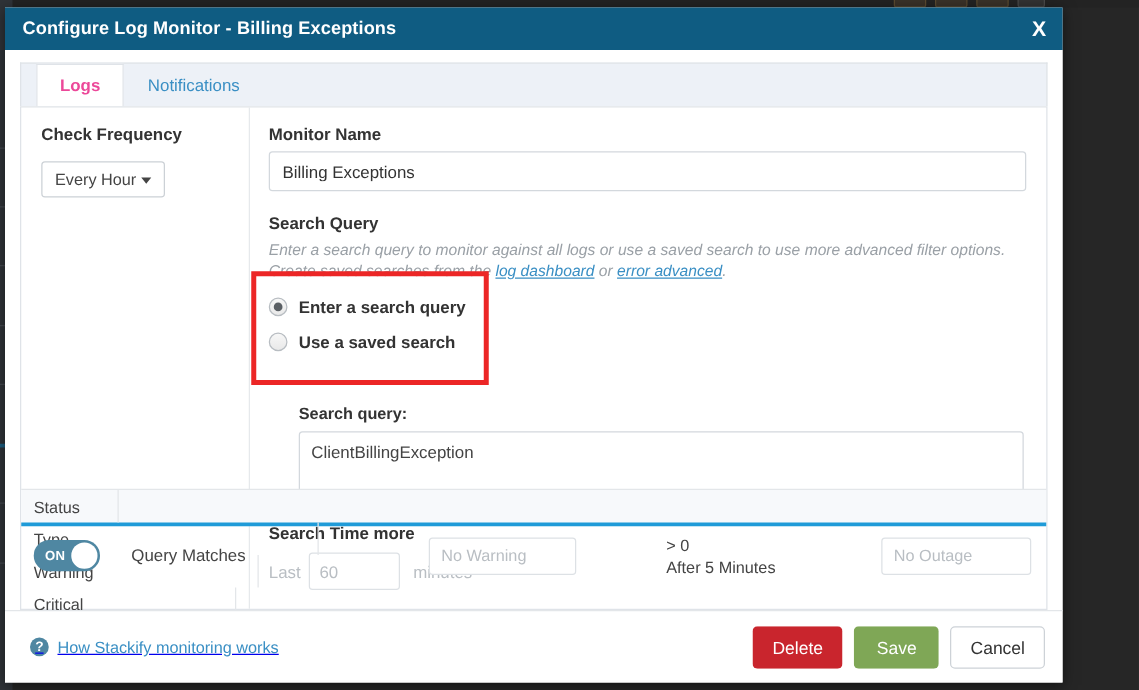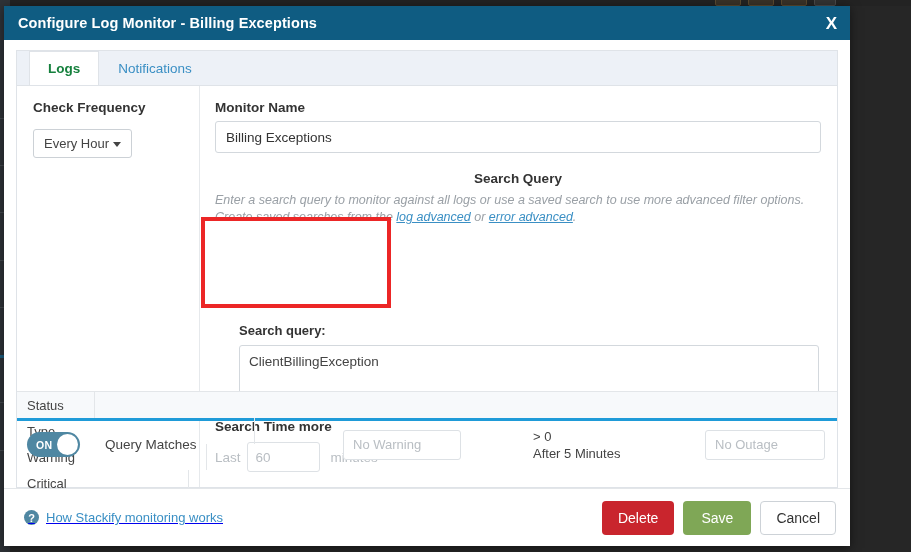--- a/index.html
+++ b/index.html
@@ -80,21 +80,21 @@
     padding: 0 18px;
     font-size: 13.5px;
     color: #3a8fc4;
     cursor: pointer;
     border: 1px solid transparent;
     position: relative;
     top: 0;
   }
   .tab.active {
     background: #ffffff;
-    color: #15803d;
+    color: #ec4899;
     font-weight: bold;
     border-color: #dfe3e8;
     border-bottom-color: #ffffff;
     margin-bottom: -1px;
   }
 
   
   #panel {
     border: 1px solid #dfe3e8;
     background: #ffffff;
@@ -147,21 +147,21 @@
     margin-bottom: 6px;
   }
   #monitor-name-input {
     width: 100%; height: 32px;
     border: 1px solid #d3d8dd; border-radius: 3px;
     padding: 0 10px;
     font-size: 13.5px; color: #333333;
     font-family: "Liberation Sans", sans-serif;
     background: #ffffff; outline: none;
   }
-  #search-query-heading { margin-top: 18px; text-align: center; }
+  #search-query-heading { margin-top: 18px; }
   .help-text {
     font-size: 12.5px; color: #9aa0a6; font-style: italic;
     line-height: 17px;
   }
   .help-link { color: #3a8fc4; text-decoration: underline; font-style: italic; }
 
   
   #radio-group { margin-top: 12px; }
   .radio-row {
     display: flex; align-items: center;
@@ -378,23 +378,33 @@
         <div id="col-divider"></div>
 
         <div id="right-col">
           <div class="field-label">Monitor Name</div>
           <input id="monitor-name-input" type="text" value="Billing Exceptions" style="">
 
           <div class="field-label" id="search-query-heading">Search Query</div>
 
           <div class="help-text">Enter a search query to monitor against all logs or use a saved search to use more advanced filter options.</div>
           <div class="help-text">
-            <span>Create saved searches from the </span><a class="help-link" href="#">log advanced</a><span> or </span><a class="help-link" href="#">error advanced</a><span>.</span>
-          </div>
-
+            <span>Create saved searches from the </span><a class="help-link" href="#">log dashboard</a><span> or </span><a class="help-link" href="#">error advanced</a><span>.</span>
+          </div>
+
+          <div id="radio-group">
+            <div class="radio-row">
+              <span class="radio checked"></span>
+              <span class="radio-label">Enter a search query</span>
+            </div>
+            <div class="radio-row">
+              <span class="radio"></span>
+              <span class="radio-label">Use a saved search</span>
+            </div>
+          </div>
         </div>
 
         <div id="sq-panel">
           <div id="sq-label">Search query:</div>
           <textarea id="sq-textarea" style="">ClientBillingException</textarea>
         </div>
 
         <div id="annotation-box"></div>
 
         <div id="timeframe">

